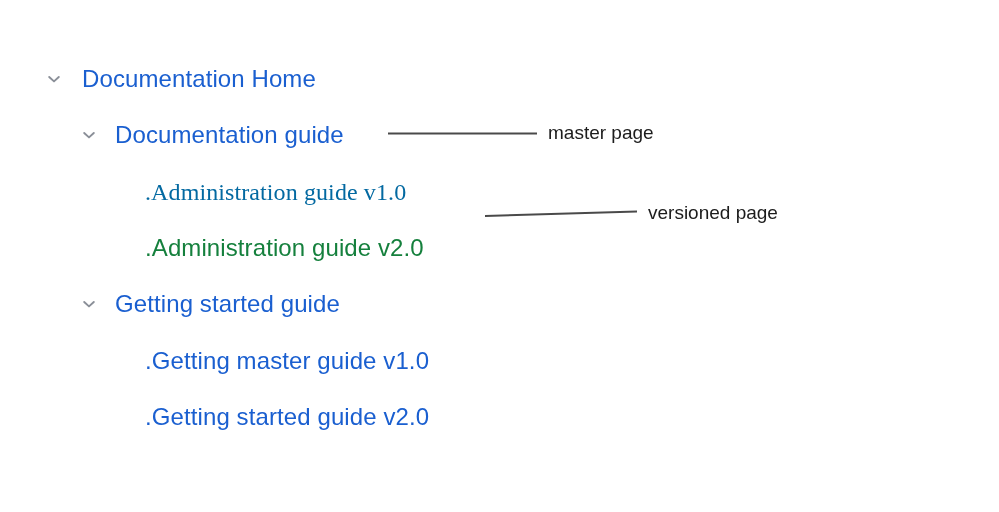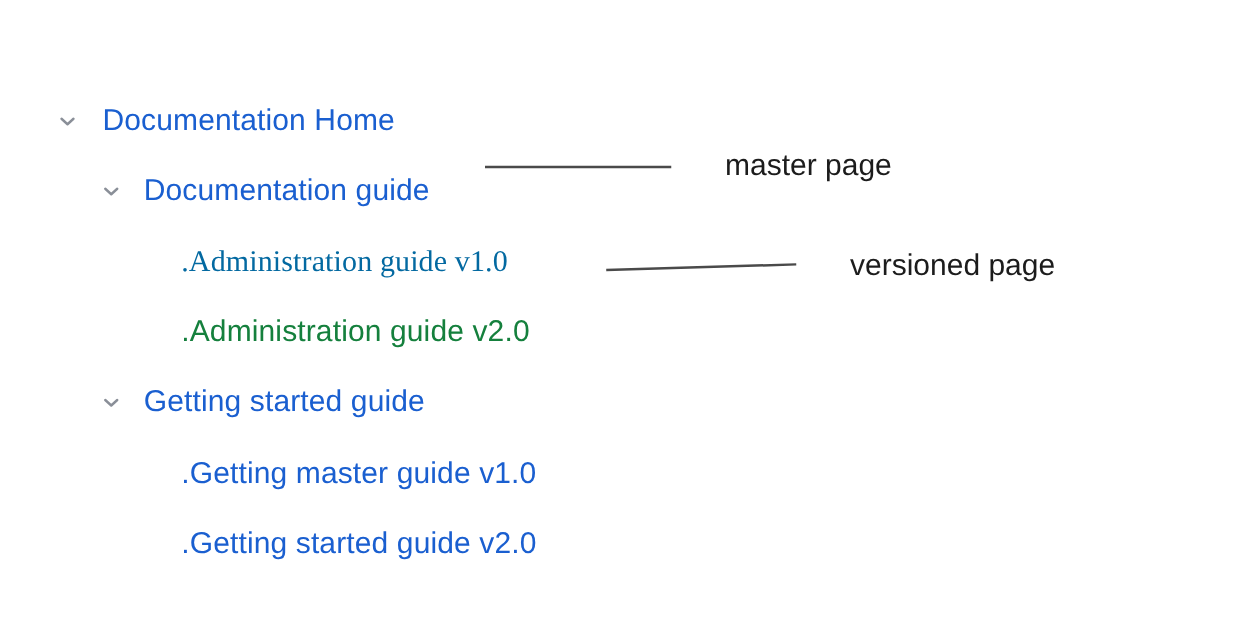--- a/index.html
+++ b/index.html
@@ -29,21 +29,20 @@
     width: 999px;
     height: 512px;
   }
 
   .tree-row {
     position: absolute;
     height: 34px;
     display: flex;
     align-items: center;
     white-space: nowrap;
-    margin-top: 18px;
   }
 
   .chevron {
     position: absolute;
     width: 16px;
     height: 16px;
     display: block;
   }
   .chevron svg {
     display: block;
@@ -79,24 +78,23 @@
   }
   .annotation-layer svg {
     display: block;
     width: 999px;
     height: 512px;
   }
 
   .annotation-text {
     position: absolute;
     color: #1c1c1c;
-    font-size: 24px;
+    font-size: 19px;
     line-height: 24px;
     white-space: nowrap;
-    margin-left: 32px;
   }
   #annotation-master-text  { left: 548px; top: 121px; }
   #annotation-version-text { left: 648px; top: 201px; }
 </style>
 </head>
 <body style="background: rgb(255, 255, 255);">
 
 <div id="page-root">
 
   <div class="page-tree">

